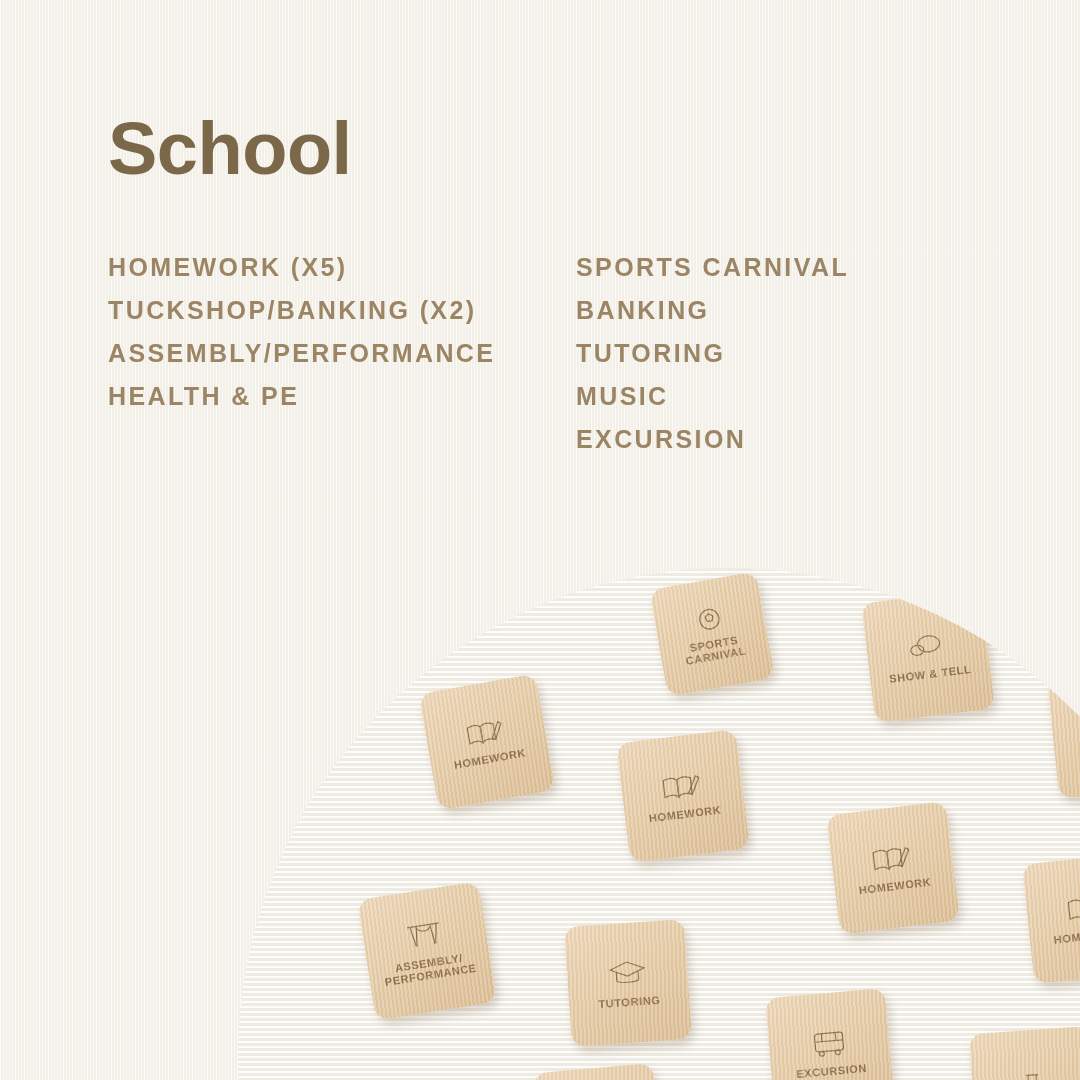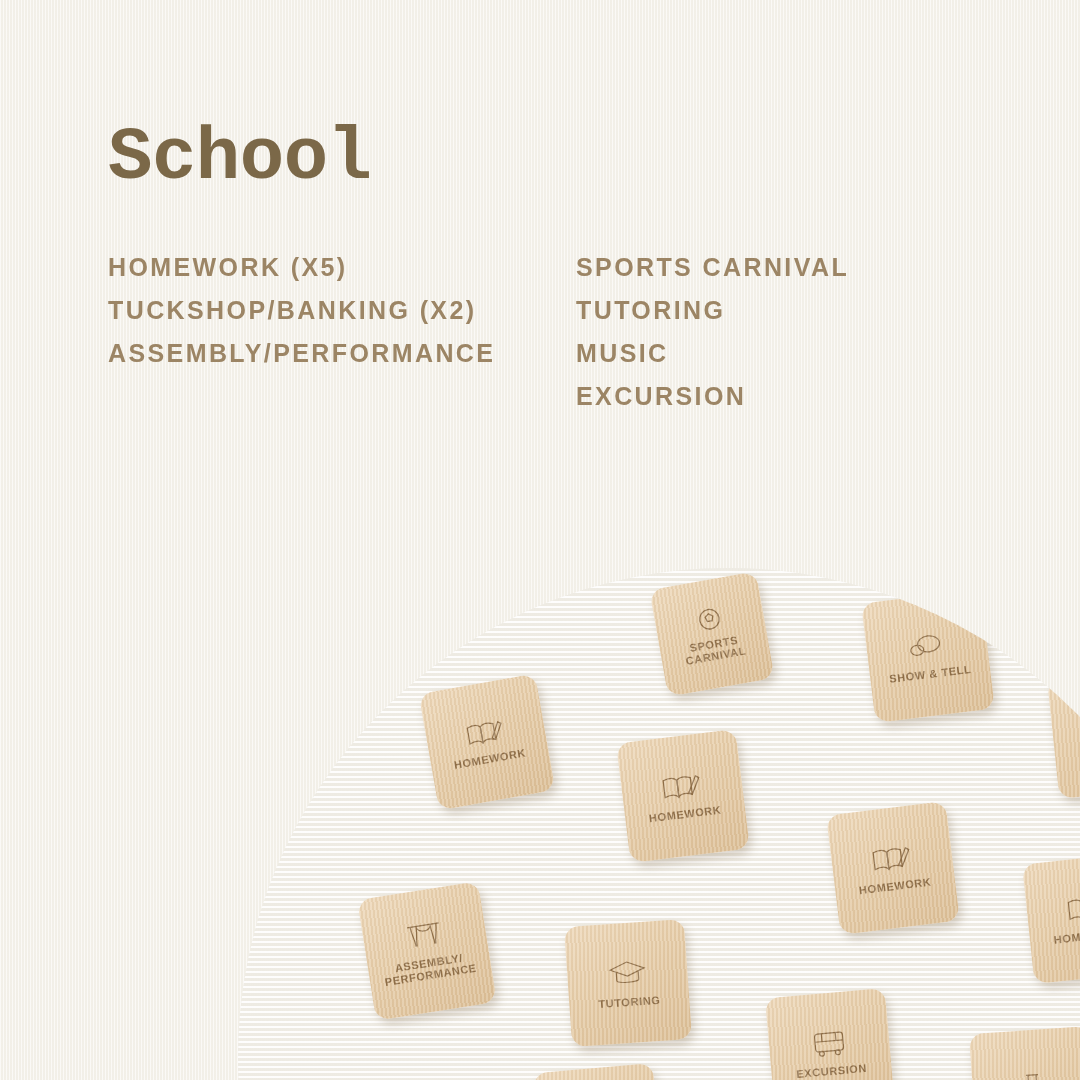--- a/index.html
+++ b/index.html
@@ -22,22 +22,22 @@
         rgba(255,255,255,0.55) 0px,
         rgba(255,255,255,0.55) 1px,
         rgba(236,232,222,0.55) 1px,
         rgba(236,232,222,0.55) 3px);
     opacity: .8;
   }
 
   .title {
     position: absolute;
     left: 108px;
-    top: 116px;
-    font-family: Liberation Mono, monospace;
+    top: 106px;
+    font-family: Liberation Sans, sans-serif;
     font-weight: 700;
     font-size: 74px;
     letter-spacing: -0.5px;
     color: #7b6848;
   }
 
   .columns {
     position: absolute;
     left: 108px;
     top: 246px;
@@ -118,23 +118,25 @@
 
 <div class="bg-texture"></div>
 
 <h1 class="title">School</h1>
 
 <div class="columns">
   <div class="col">
     <div class="list-item">HOMEWORK (X5)</div>
     <div class="list-item">TUCKSHOP/BANKING (X2)</div>
     <div class="list-item">ASSEMBLY/PERFORMANCE</div>
+    <div class="list-item">HEALTH &amp; PE</div>
   </div>
   <div class="col">
     <div class="list-item">SPORTS CARNIVAL</div>
+    <div class="list-item">BANKING</div>
     <div class="list-item">TUTORING</div>
     <div class="list-item">MUSIC</div>
     <div class="list-item">EXCURSION</div>
   </div>
 </div>
 
 <div class="photo">
 
   <div class="tile" style="left:420px;top:12px;width:108px;height:108px;transform:rotate(-10deg);">
     <span class="glyph">

